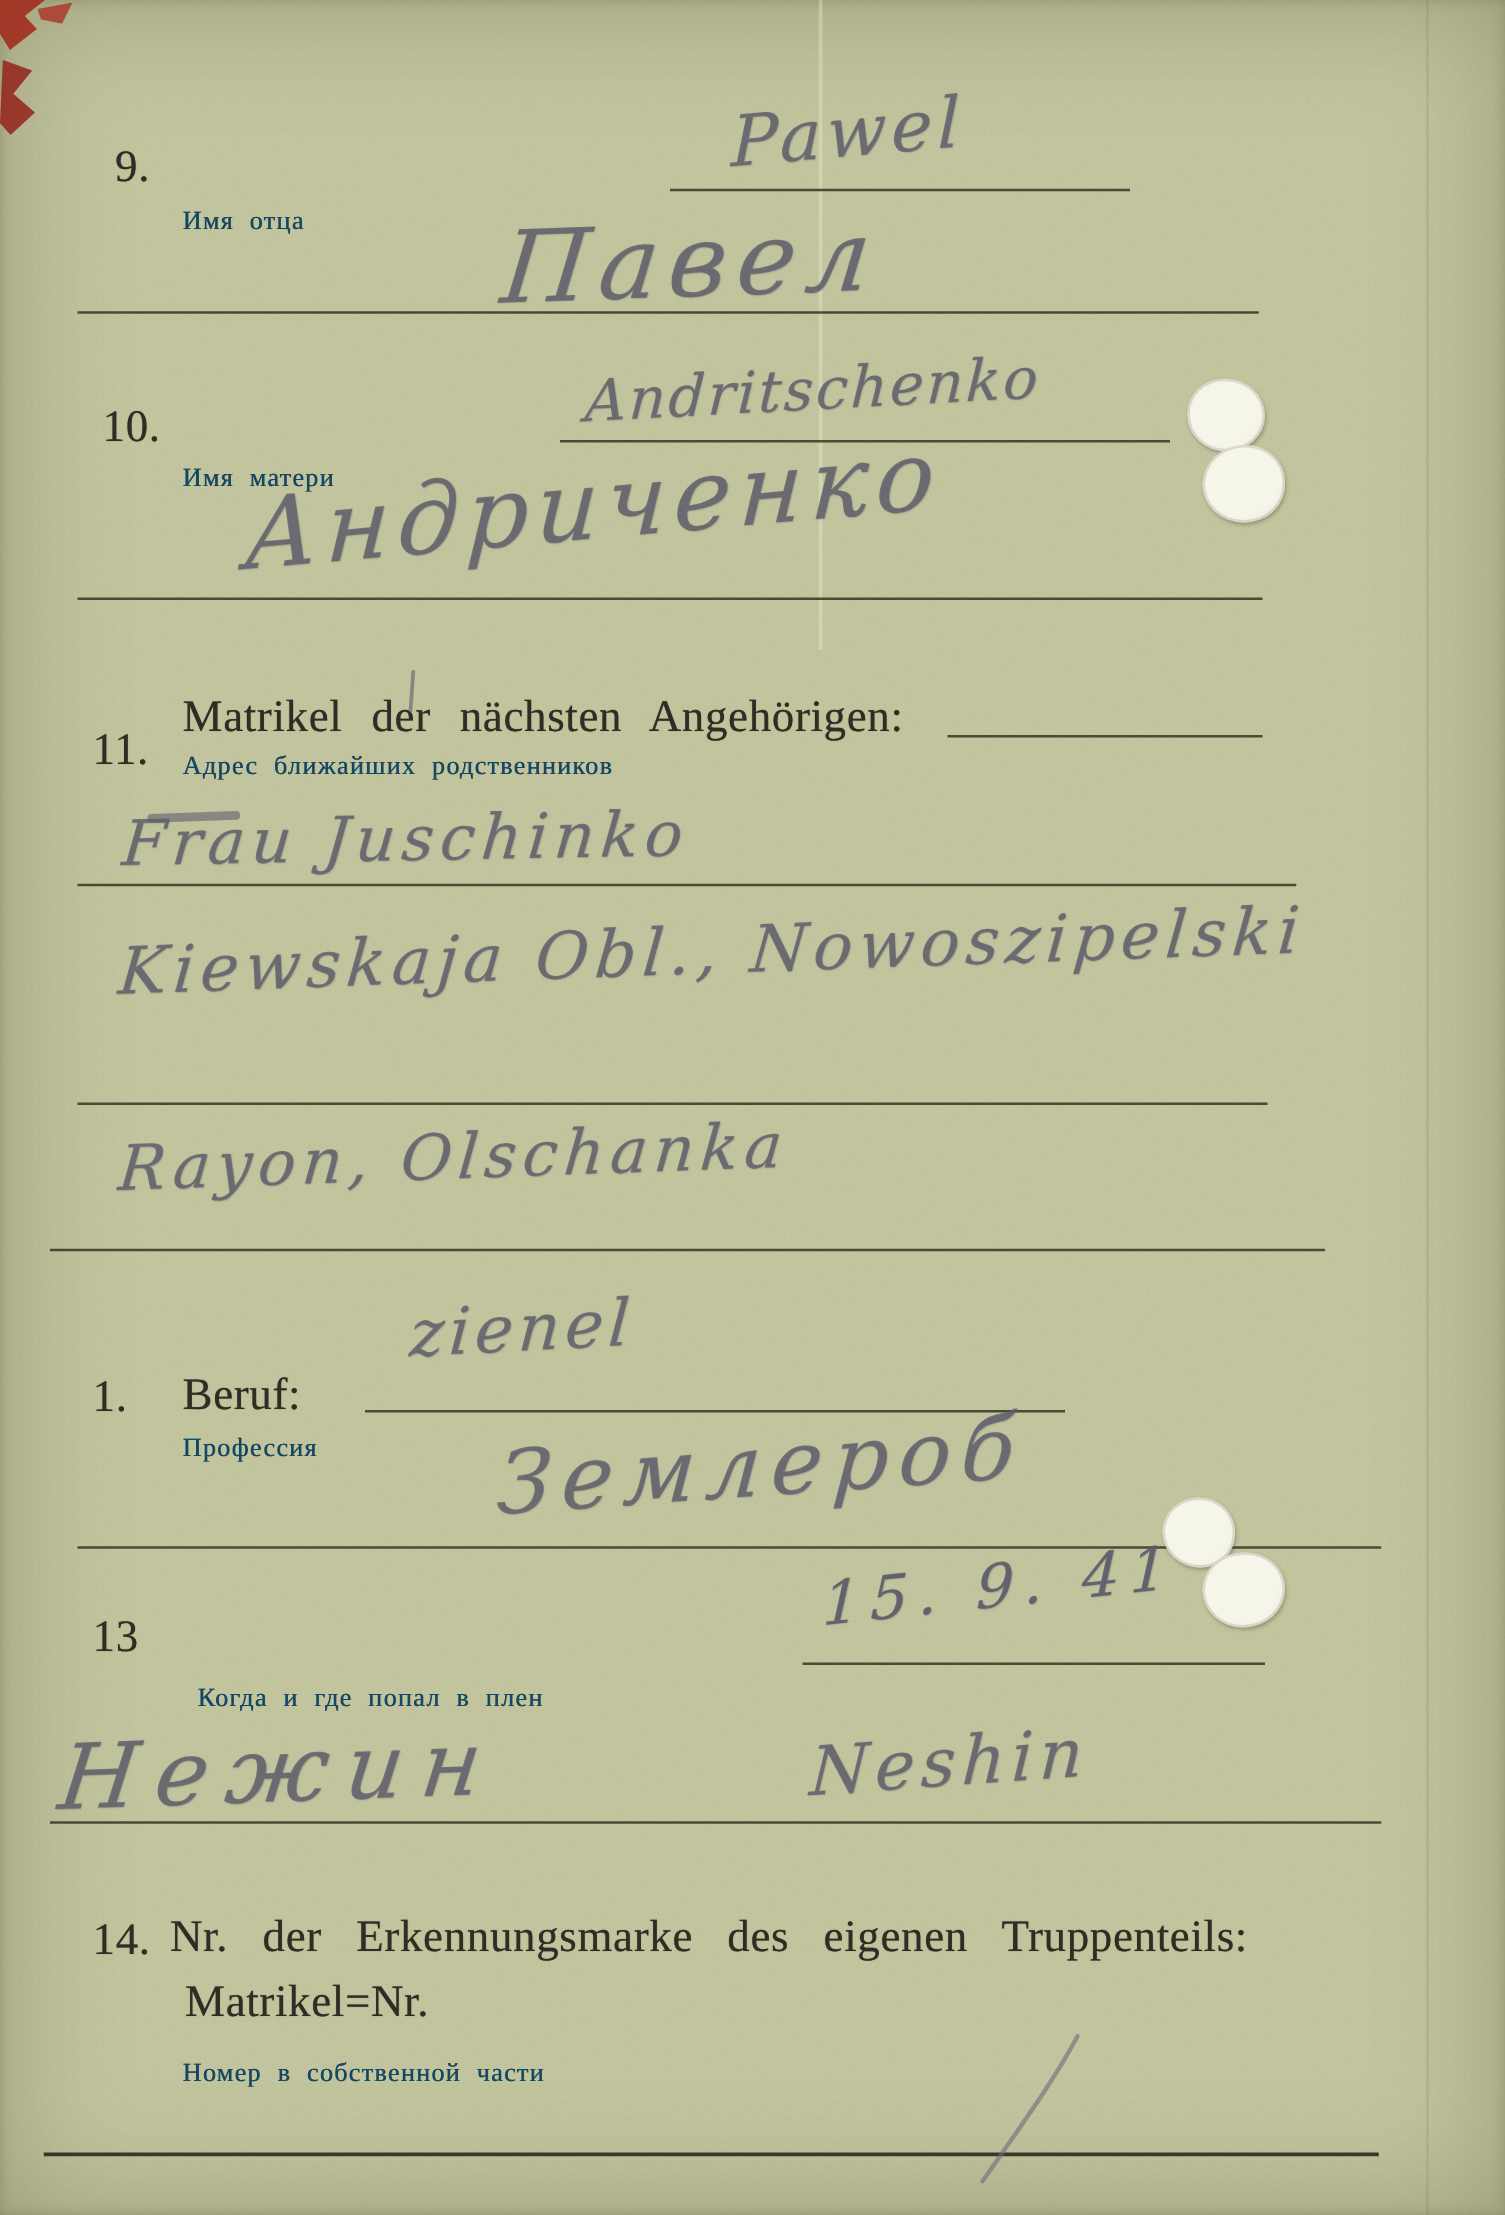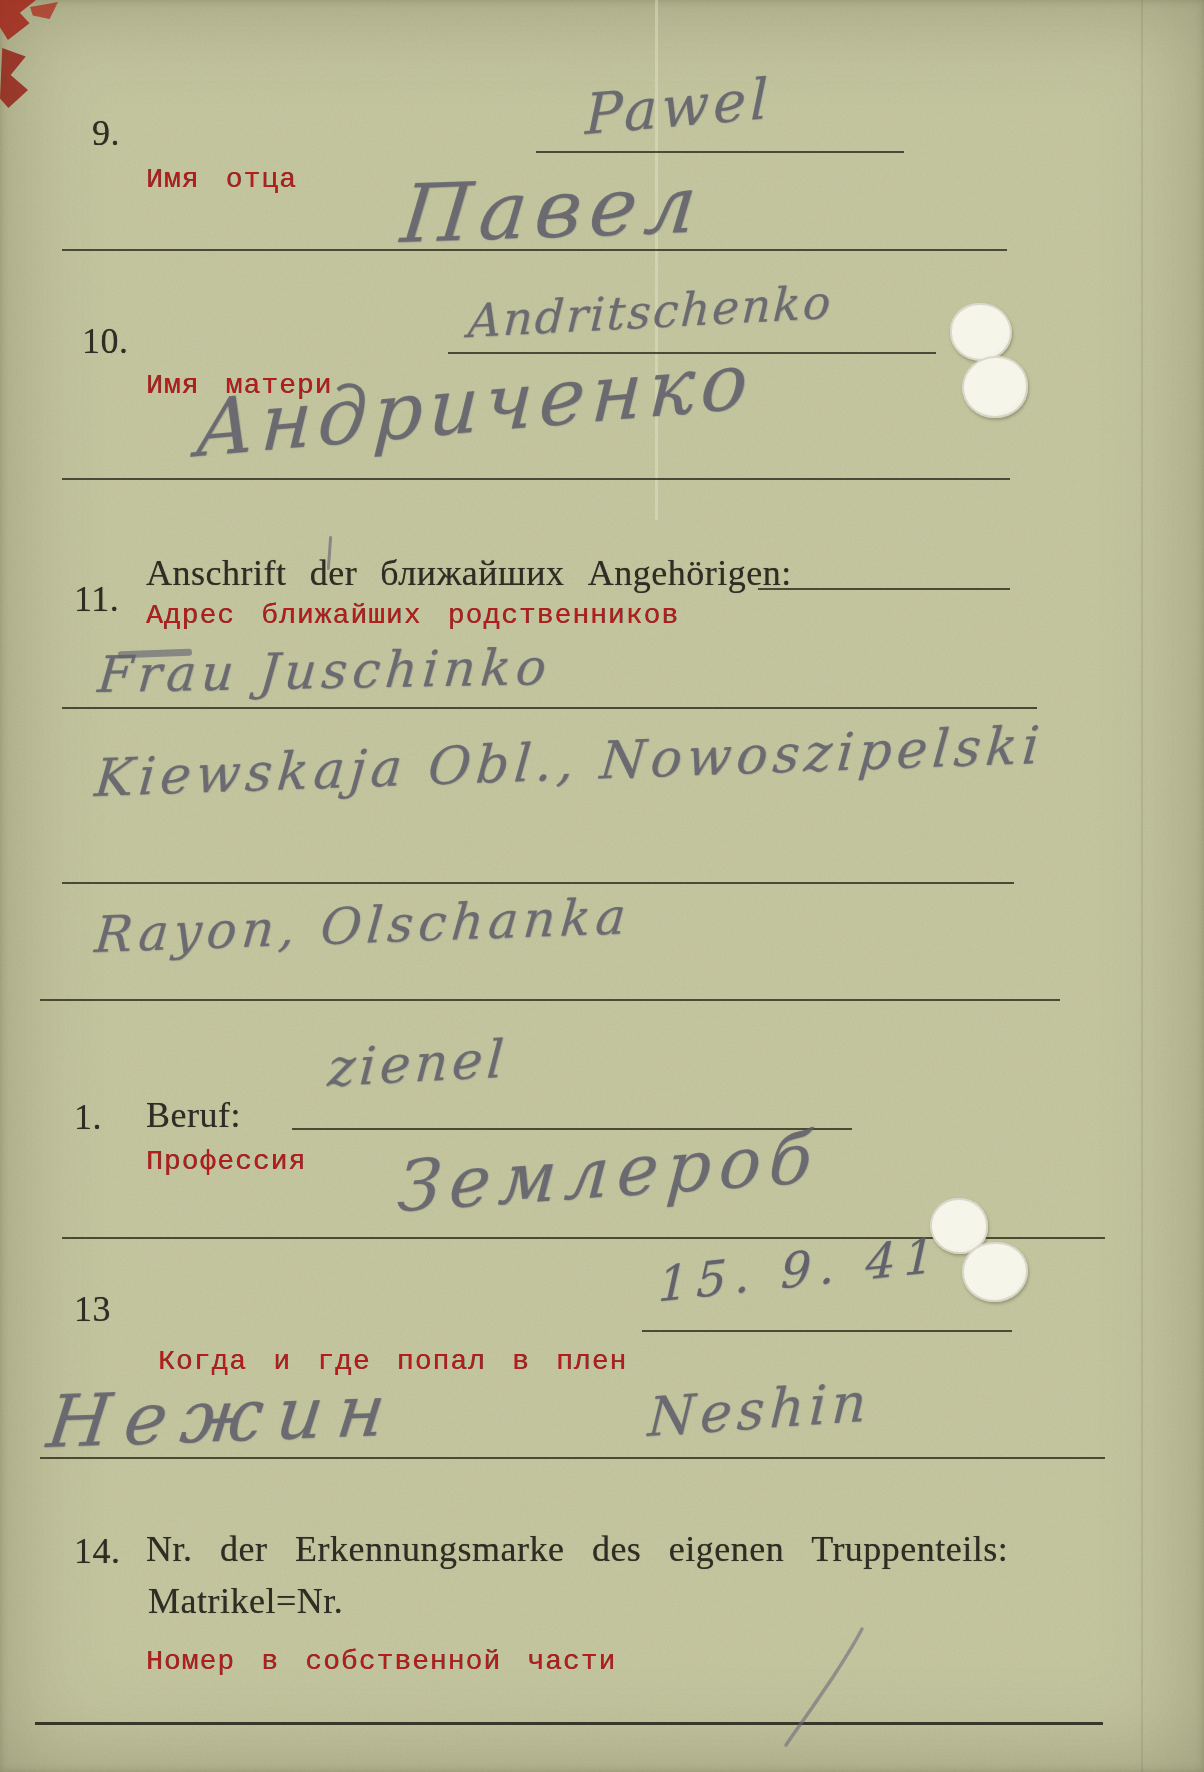--- a/index.html
+++ b/index.html
@@ -15,22 +15,22 @@
     box-shadow: inset 0 0 95px rgba(78,76,48,0.34), inset 0 0 9px rgba(78,76,48,0.28);
     font-family:"Liberation Serif", serif;
   }
   .grain{position:absolute;inset:0;width:100%;height:100%;mix-blend-mode:multiply;opacity:.55;pointer-events:none;z-index:3;}
   .crease{position:absolute;z-index:1;}
   .num,.de{
     position:absolute;z-index:2;color:#2f2e25;font-size:36px;white-space:nowrap;
     word-spacing:.38em;letter-spacing:.5px;text-shadow:0 0 .7px rgba(47,46,37,.65);
   }
   .ru{
-    position:absolute;z-index:2;color:#b91c1c;font-size:28px;white-space:nowrap;
-    word-spacing:.30em;letter-spacing:1px;text-shadow:.4px 0 0 rgba(51,50,42,.8);font-family:Liberation Mono, monospace;
+    position:absolute;z-index:2;color:#0c4a6e;font-size:21px;white-space:nowrap;
+    word-spacing:.30em;letter-spacing:1px;text-shadow:.4px 0 0 rgba(51,50,42,.8);
   }
   .hw{
     position:absolute;z-index:2;font-family:"DejaVu Serif", serif;font-style:italic;
     color:rgba(98,98,110,0.82);white-space:nowrap;transform-origin:left center;
     text-shadow:.6px .6px 1.1px rgba(98,98,110,.45);
   }
   .rule{position:absolute;z-index:2;height:0;border-top:2px solid rgba(48,47,32,0.82);}
   .hole{
     position:absolute;z-index:4;background:radial-gradient(circle at 45% 40%, #f6f5ea 60%, #e7e6d8 100%);
     box-shadow: inset 0 0 0 2px rgba(90,88,60,0.18), 1px 2px 3px rgba(70,68,45,0.35);
@@ -64,21 +64,21 @@
   <span class="hw" style="left:468px;top:294px;font-size:46px;letter-spacing:2px;transform:rotate(-3deg) skewX(-6deg);">Andritschenko</span>
   <div class="rule" style="left:448px;top:352px;width:488px;"></div>
   <span class="ru" style="left:146px;top:370px">Имя матери</span>
   <span class="hw" style="left:196px;top:384px;font-size:78px;letter-spacing:6px;transform:rotate(-5deg) skewX(-8deg);">Андриченко</span>
   <div class="rule" style="left:62px;top:478px;width:948px;"></div>
 
   <div class="hole" style="left:950px;top:303px;width:62px;height:58px;border-radius:48% 52% 50% 50%;"></div>
   <div class="hole" style="left:962px;top:356px;width:66px;height:62px;border-radius:52% 48% 50% 50%;"></div>
 
   <span class="num" style="left:74px;top:578px">11.</span>
-  <span class="de" style="left:146px;top:552px">Anschrift der ближайших Angehörigen:</span>
+  <span class="de" style="left:146px;top:552px">Matrikel der nächsten Angehörigen:</span>
   <div class="rule" style="left:758px;top:588px;width:252px;"></div>
   <span class="ru" style="left:146px;top:600px">Адрес ближайших родственников</span>
 
   <div class="pencil" style="left:118px;top:650px;width:74px;height:7px;transform:rotate(-2deg);"></div>
   <span class="hw" style="left:98px;top:646px;font-size:50px;letter-spacing:5px;transform:rotate(-1deg) skewX(-6deg);">Frau Juschinko</span>
   <div class="rule" style="left:62px;top:707px;width:975px;"></div>
 
   <span class="hw" style="left:95px;top:748px;font-size:52px;letter-spacing:5px;transform:rotate(-2deg) skewX(-7deg);">Kiewskaja Obl., Nowoszipelski</span>
   <div class="rule" style="left:62px;top:882px;width:952px;"></div>
 
@@ -101,21 +101,21 @@
   <span class="ru" style="left:158px;top:1346px">Когда и где попал в плен</span>
 
   <span class="hw" style="left:48px;top:1380px;font-size:72px;letter-spacing:14px;transform:rotate(-2deg) skewX(-9deg);">Нежин</span>
   <span class="hw" style="left:648px;top:1386px;font-size:54px;letter-spacing:5px;transform:rotate(-4deg) skewX(-7deg);">Neshin</span>
   <div class="rule" style="left:40px;top:1457px;width:1065px;"></div>
 
   <div class="hole" style="left:930px;top:1198px;width:58px;height:56px;border-radius:50% 50% 48% 52%;"></div>
   <div class="hole" style="left:962px;top:1242px;width:66px;height:60px;border-radius:50% 48% 52% 50%;"></div>
 
   <span class="num" style="left:74px;top:1530px">14.</span>
-  <span class="de" style="left:146px;top:1528px;word-spacing:.5em;">Nr. der Erkennungsmarke des eigenen Truppenteils:</span>
+  <span class="de" style="left:136px;top:1528px;word-spacing:.5em;">Nr. der Erkennungsmarke des eigenen Truppenteils:</span>
   <span class="de" style="left:148px;top:1580px;">Matrikel=Nr.</span>
   <span class="ru" style="left:146px;top:1646px">Номер в собственной части</span>
   <div class="rule" style="left:35px;top:1722px;width:1068px;border-top-width:3px;border-top-color:rgba(38,37,25,0.88);"></div>
 
   <svg style="position:absolute;left:770px;top:1625px;z-index:2;" width="110" height="125" viewBox="0 0 110 125">
     <path d="M92,4 C74,38 48,74 16,120" fill="none" stroke="rgba(110,110,125,0.6)" stroke-width="3.5" stroke-linecap="round"></path>
   </svg>
 
   <svg class="grain">
     <filter id="grainF">

